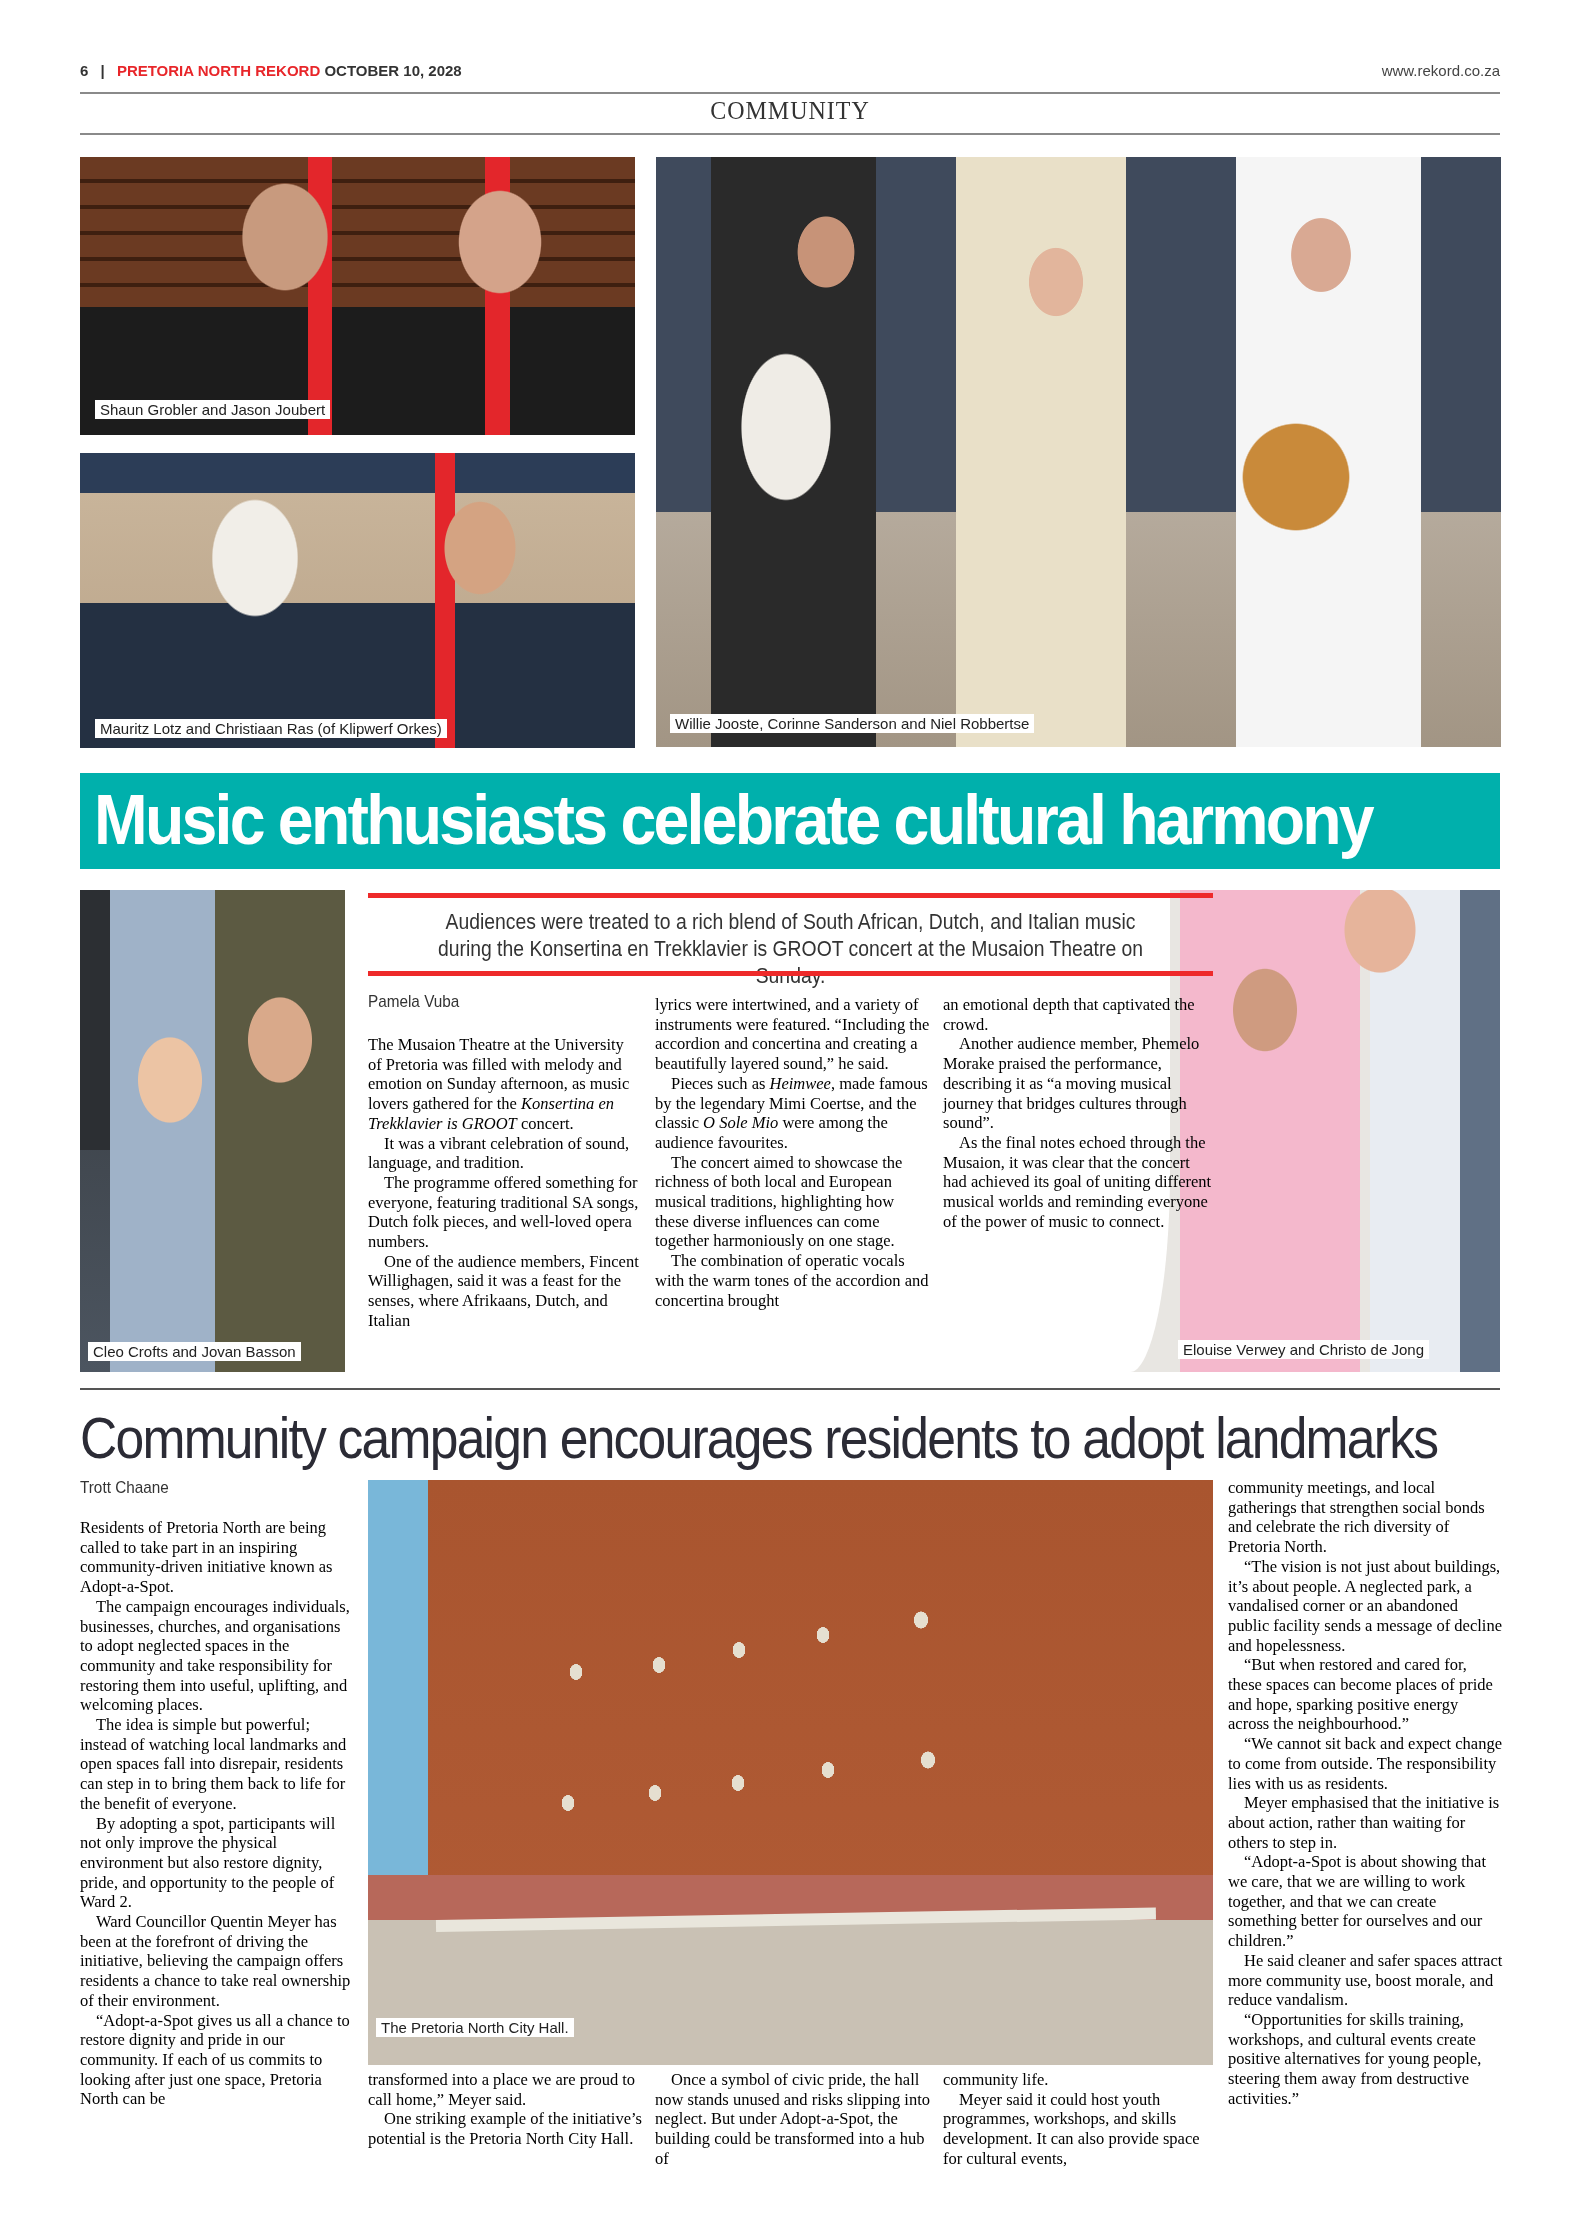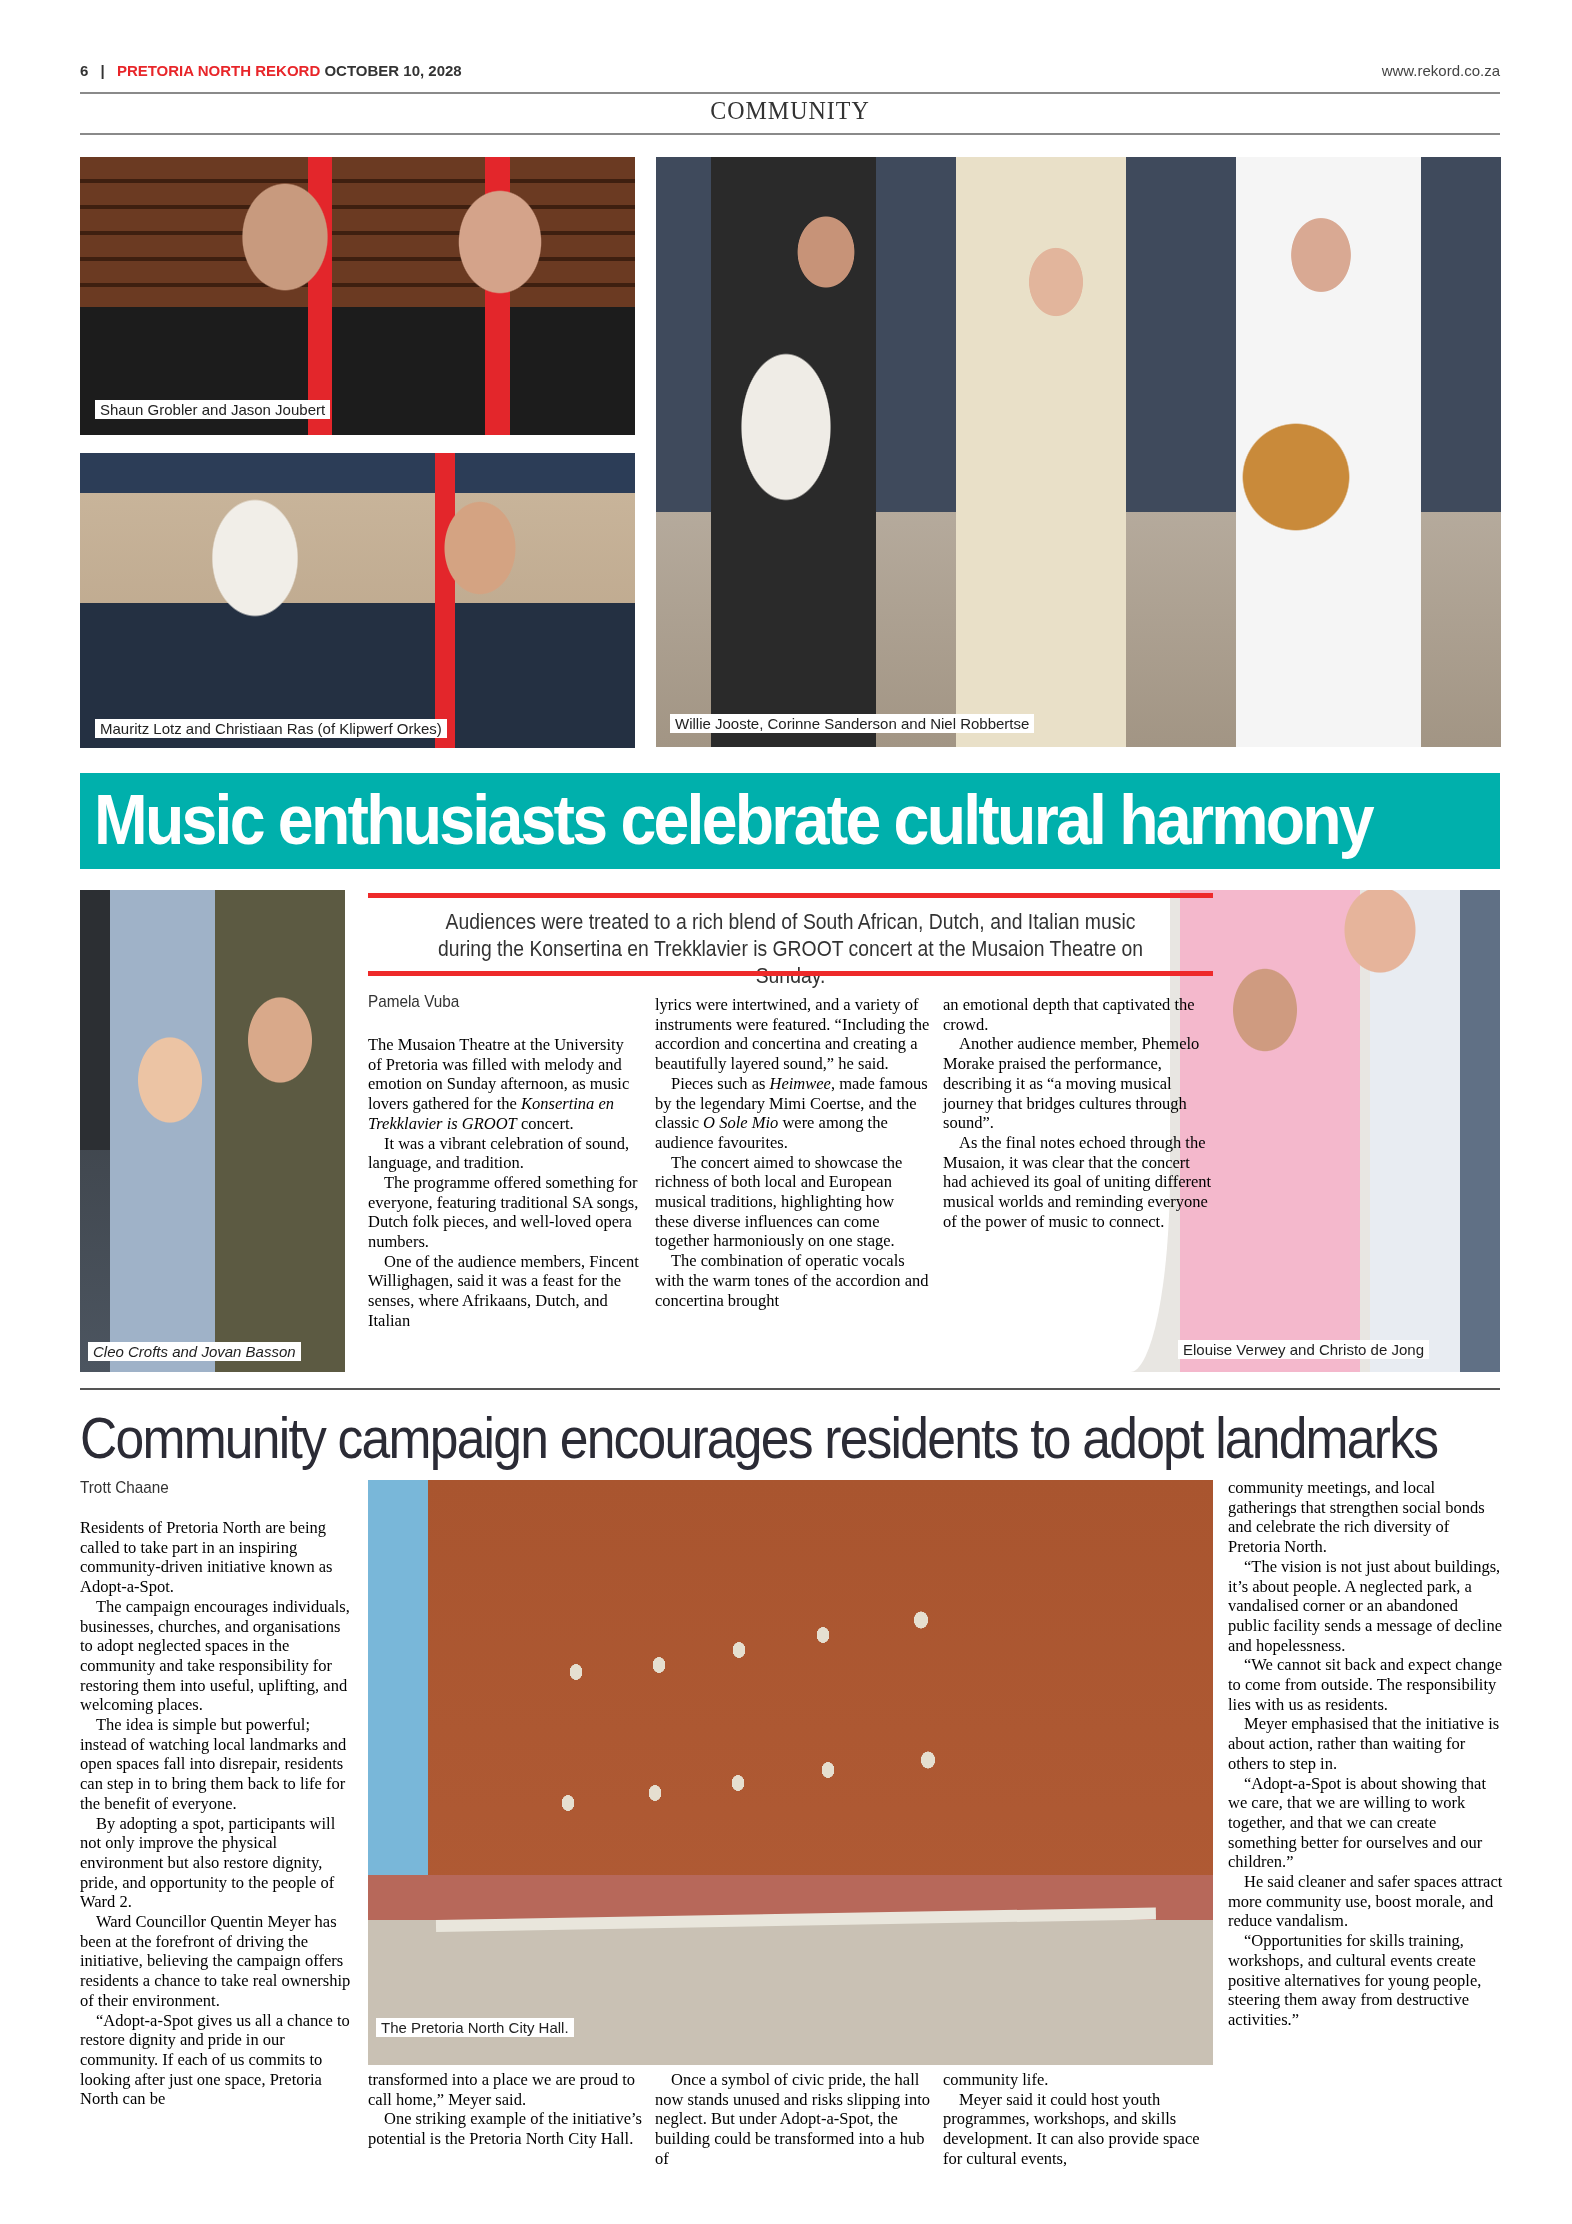--- a/index.html
+++ b/index.html
@@ -41,21 +41,21 @@
           radial-gradient(ellipse 55px 90px at 130px 270px, #efece6 80%, transparent 82%),
           radial-gradient(ellipse 75px 75px at 640px 320px, #c98a3a 70%, transparent 72%),
           linear-gradient(90deg, transparent 55px, #2a2a2a 55px, #2a2a2a 220px, transparent 220px, transparent 300px, #e9e0c8 300px, #e9e0c8 470px, transparent 470px, transparent 580px, #f5f5f5 580px, #f5f5f5 765px, transparent 765px),
           linear-gradient(180deg, #3f4a5c 0px, #3f4a5c 355px, #b5aa9c 355px, #a29584 100%); }
   .p4 { left: 80px; top: 890px; width: 265px; height: 482px;
         background:
           radial-gradient(ellipse 45px 60px at 90px 190px, #ecc4a4 70%, transparent 72%),
           radial-gradient(ellipse 45px 60px at 200px 150px, #d9a98a 70%, transparent 72%),
           linear-gradient(90deg, transparent 30px, #9fb2c8 30px, #9fb2c8 135px, transparent 135px, transparent 135px, #5c5a42 135px, #5c5a42 265px),
           linear-gradient(180deg, #2c2f33 0px, #2c2f33 260px, transparent 260px),
-          linear-gradient(180deg, #34383c, #4c5560); font-style: italic; }
+          linear-gradient(180deg, #34383c, #4c5560); }
   .p5 { left: 1130px; top: 890px; width: 370px; height: 482px;
         background:
           radial-gradient(ellipse 50px 60px at 250px 40px, #e6b49b 70%, transparent 72%),
           radial-gradient(ellipse 45px 58px at 135px 120px, #cf9b80 70%, transparent 72%),
           linear-gradient(90deg, transparent 50px, #f4b8cc 50px, #f4b8cc 230px, transparent 230px, transparent 240px, #e8ecf2 240px, #e8ecf2 330px, #607085 330px),
           linear-gradient(180deg, #e8e6e2 0px, #e8e6e2 100%); }
   .p5 .cutout { position: absolute; left: 0; top: 0; width: 40px; height: 482px; background: #ffffff; border-bottom-right-radius: 40px 200px; }
   .p6 { left: 368px; top: 1480px; width: 845px; height: 585px;
         background:
           radial-gradient(ellipse 9px 11px at 208px 192px, #e5dfd0 70%, transparent 72%),
@@ -176,18 +176,19 @@
 <div class="col" style="left:655px;top:2070px;width:275px;">
     <p>Once a symbol of civic pride, the hall now stands unused and risks slipping into neglect. But under Adopt-a-Spot, the building could be transformed into a hub of</p>
   </div>
 <div class="col" style="left:943px;top:2070px;width:270px;">
     <p class="first">community life.</p>
     <p>Meyer said it could host youth programmes, workshops, and skills development. It can also provide space for cultural events,</p>
   </div>
 <div class="col" style="left:1228px;top:1478px;width:275px;">
     <p class="first">community meetings, and local gatherings that strengthen social bonds and celebrate the rich diversity of Pretoria North.</p>
     <p>“The vision is not just about buildings, it’s about people. A neglected park, a vandalised corner or an abandoned public facility sends a message of decline and hopelessness.</p>
+    <p>“But when restored and cared for, these spaces can become places of pride and hope, sparking positive energy across the neighbourhood.”</p>
     <p>“We cannot sit back and expect change to come from outside. The responsibility lies with us as residents.</p>
     <p>Meyer emphasised that the initiative is about action, rather than waiting for others to step in.</p>
     <p>“Adopt-a-Spot is about showing that we care, that we are willing to work together, and that we can create something better for ourselves and our children.”</p>
     <p>He said cleaner and safer spaces attract more community use, boost morale, and reduce vandalism.</p>
     <p>“Opportunities for skills training, workshops, and cultural events create positive alternatives for young people, steering them away from destructive activities.”</p>
   </div>
 
 </body></html>

